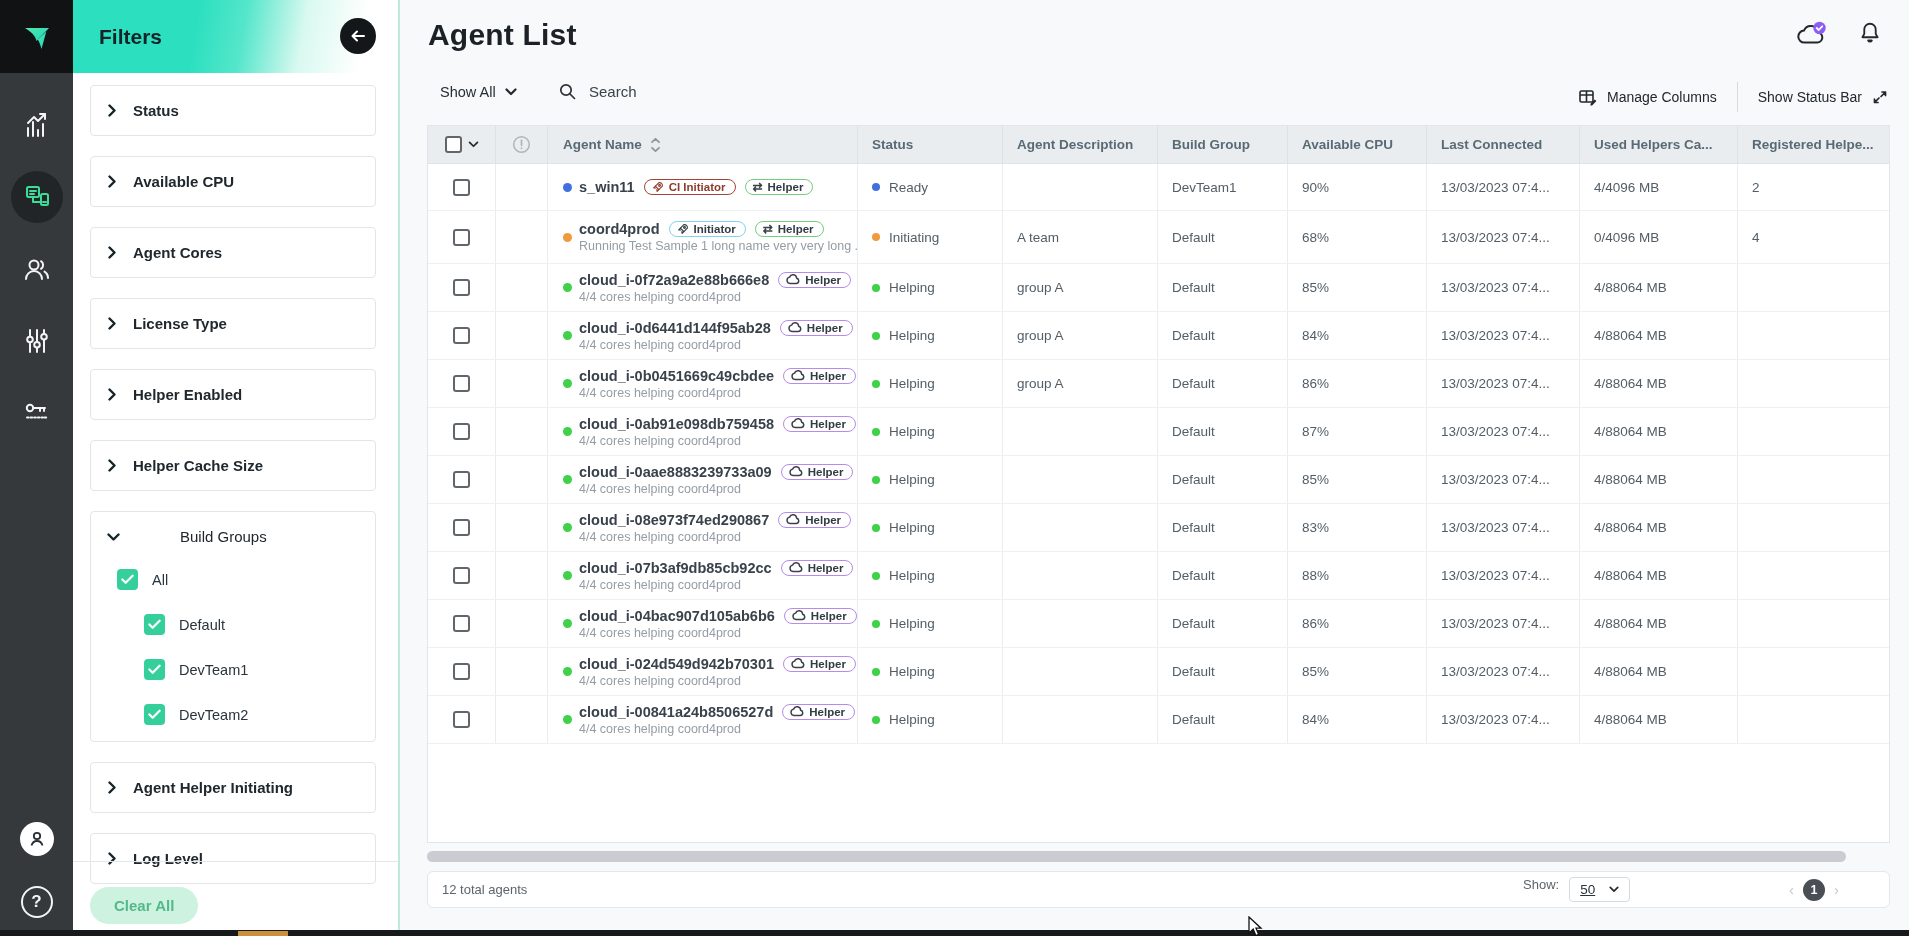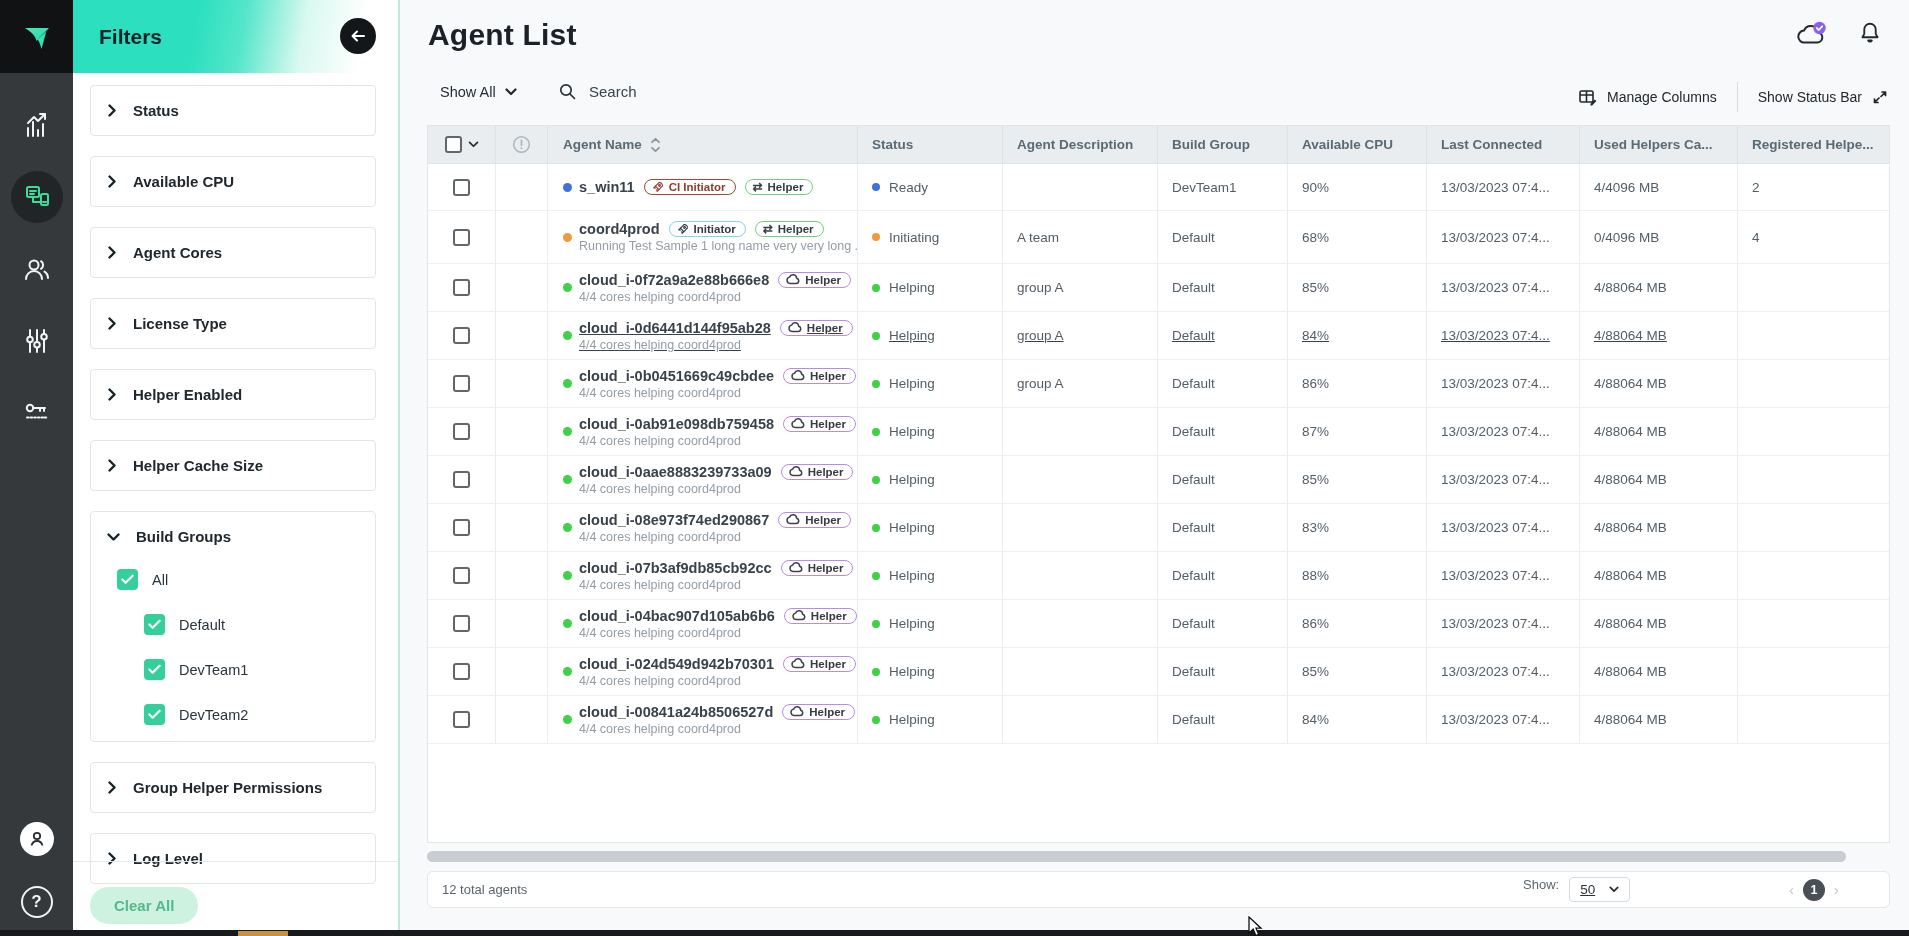--- a/index.html
+++ b/index.html
@@ -19,21 +19,21 @@
 
   
   .filters { position:absolute; left:73px; top:0; width:327px; height:936px; background:#fff; border-right:2px solid #bfe9da; z-index:4; }
   .filters-header { height:73px; background:linear-gradient(100deg,#2ce0bf 0%,#2ce0bf 38%,#55e6cb 52%,#d9f9f0 70%,#ffffff 88%); display:flex; align-items:center; padding-left:26px; position:relative; }
   .filters-title { font-size:21px; font-weight:bold; color:#15242a; }
   .back-btn { position:absolute; right:22px; top:18px; width:36px; height:36px; border-radius:50%; background:#141719; border:none; display:flex; align-items:center; justify-content:center; cursor:pointer; }
   .filter-list { padding:12px 22px 0 17px; }
   .filter-card { border:1px solid #e2e6e8; border-radius:4px; background:#fff; padding:16px; margin-bottom:20px; cursor:pointer; }
   .fc-head { display:flex; align-items:center; gap:16px; }
   .fc-label { font-size:15px; font-weight:600; color:#20282e; }
-  .filter-card.expanded .fc-label { font-weight:bold; }
+  .filter-card.expanded .fc-label { font-weight:normal;margin-left:44px; }
   .fc-chev { color:#15242a; display:flex; }
   .fc-options { margin-top:14px; padding-left:10px; }
   .fc-opt { display:flex; align-items:center; gap:14px; margin-top:24px; cursor:pointer; }
   .fc-opt.indent { margin-left:27px; }
   .fc-opt-label { font-size:14.5px; color:#2a343c; }
   .cbx-on { width:21px; height:21px; border-radius:4px; background:#35cf9c; display:flex; align-items:center; justify-content:center; }
   .filters-divider { position:absolute; left:0; right:0; bottom:74px; border-top:1px solid #e4e8ea; }
   .clear-all { position:absolute; left:17px; bottom:12px; height:37px; padding:0 24px; border:none; border-radius:19px; background:#cdf2df; color:#53b88a; font-size:15px; font-weight:bold; font-family:inherit; cursor:pointer; }
 
   
@@ -279,21 +279,21 @@
           </div>
         </div>
       </div>
       <div class="filter-card">
         <div class="fc-head">
           <span class="fc-chev">
             <svg width="10" height="13" viewBox="0 0 10 13" fill="none" stroke="#15242a" stroke-width="2.4" stroke-linecap="round" stroke-linejoin="round">
               <path d="M2.5 1.5l5 5-5 5"></path>
             </svg>
           </span>
-          <span class="fc-label">Group Helper Permissions</span>
+          <span class="fc-label">Agent Helper Initiating</span>
         </div>
       </div>
       <div class="filter-card">
         <div class="fc-head">
           <span class="fc-chev">
             <svg width="10" height="13" viewBox="0 0 10 13" fill="none" stroke="#15242a" stroke-width="2.4" stroke-linecap="round" stroke-linejoin="round">
               <path d="M2.5 1.5l5 5-5 5"></path>
             </svg>
           </span>
           <span class="fc-label">Log Level</span>
@@ -501,21 +501,21 @@
       <span class="dot status-dot" style="background: rgb(63, 209, 71);"></span>
       <span>Helping</span>
     </div>
     <div class="cell">group A</div>
     <div class="cell">Default</div>
     <div class="cell">85%</div>
     <div class="cell">13/03/2023 07:4...</div>
     <div class="cell">4/88064 MB</div>
     <div class="cell"></div>
   </div>
-        <div class="grid-row trow" style="height: 48px; text-decoration: underline;">
+        <div class="grid-row trow" style="height: 48px;">
     <div class="cell c-sel">
             <span class="cbx"></span>
           </div>
     <div class="cell c-alert2"></div>
     <div class="cell c-name">
       <span class="dot name-dot" style="background: rgb(63, 209, 71);"></span>
       <div class="name-block">
         <div class="name-line">
           <span class="agent-name">cloud_i-0d6441d144f95ab28</span>
           <span class="name-line">

